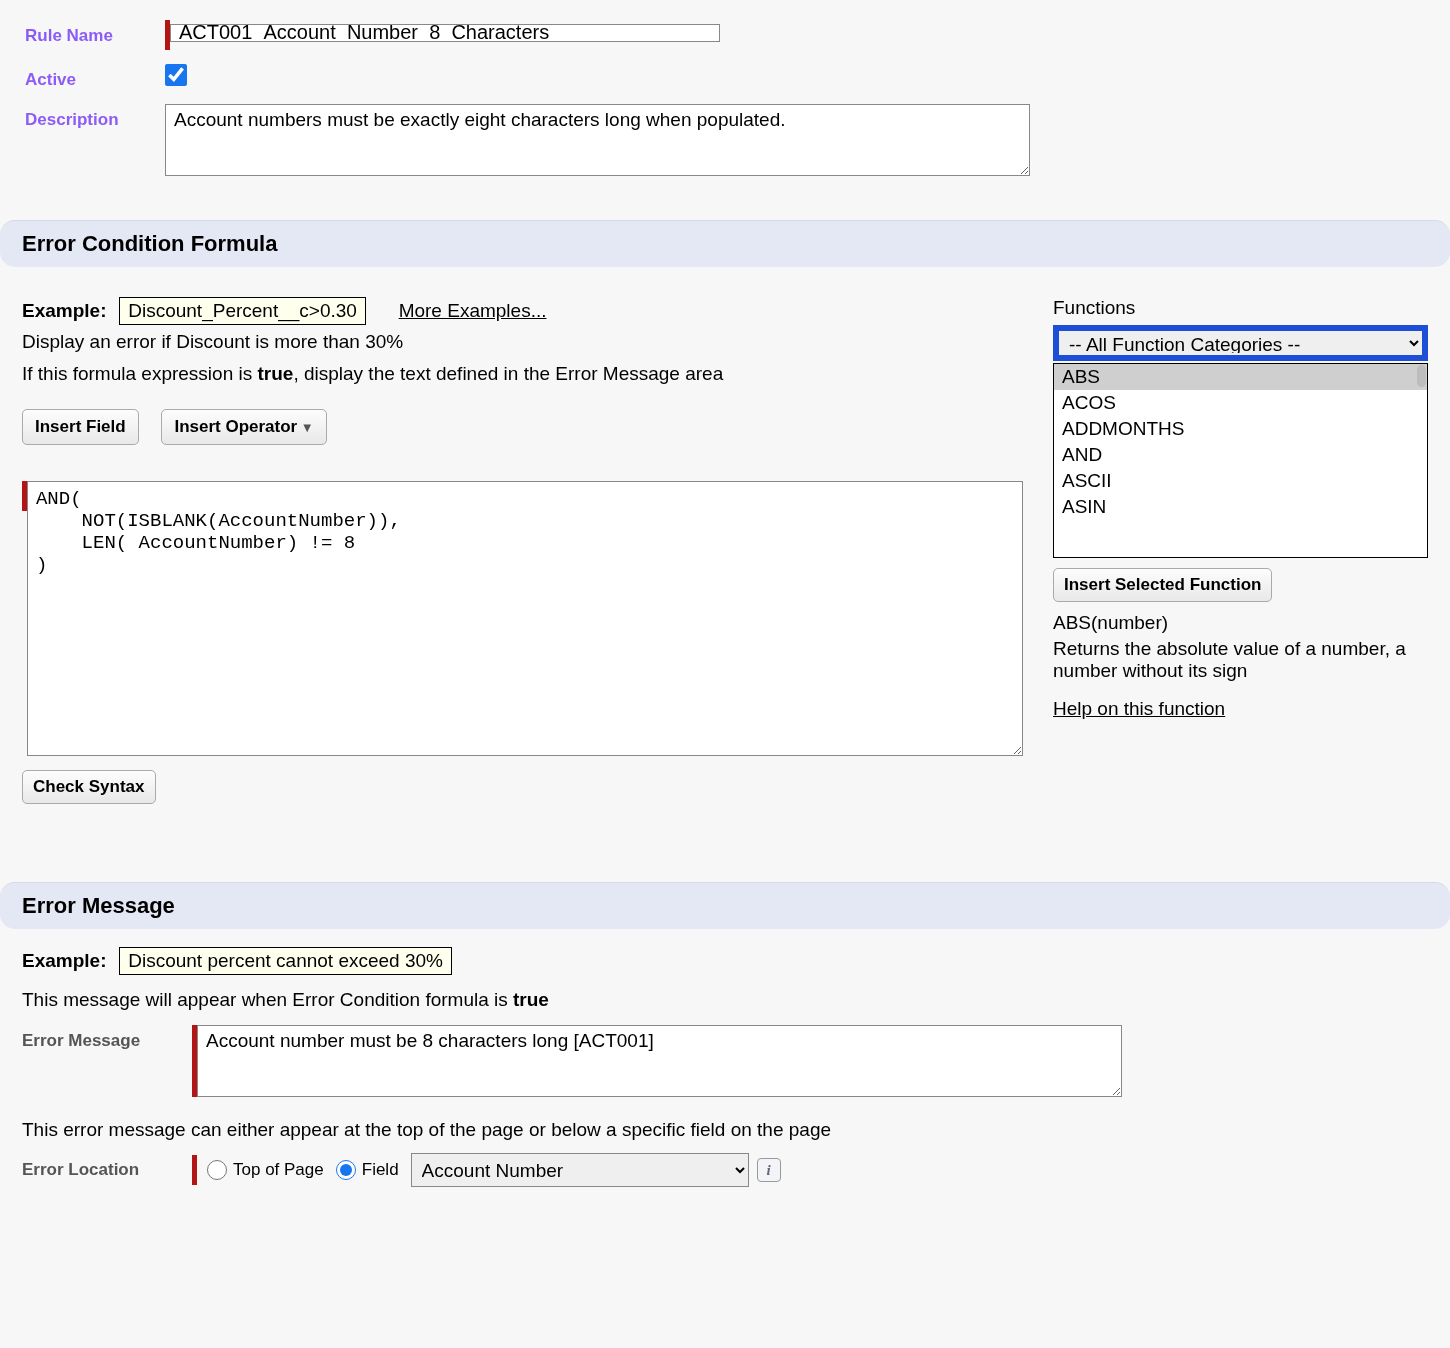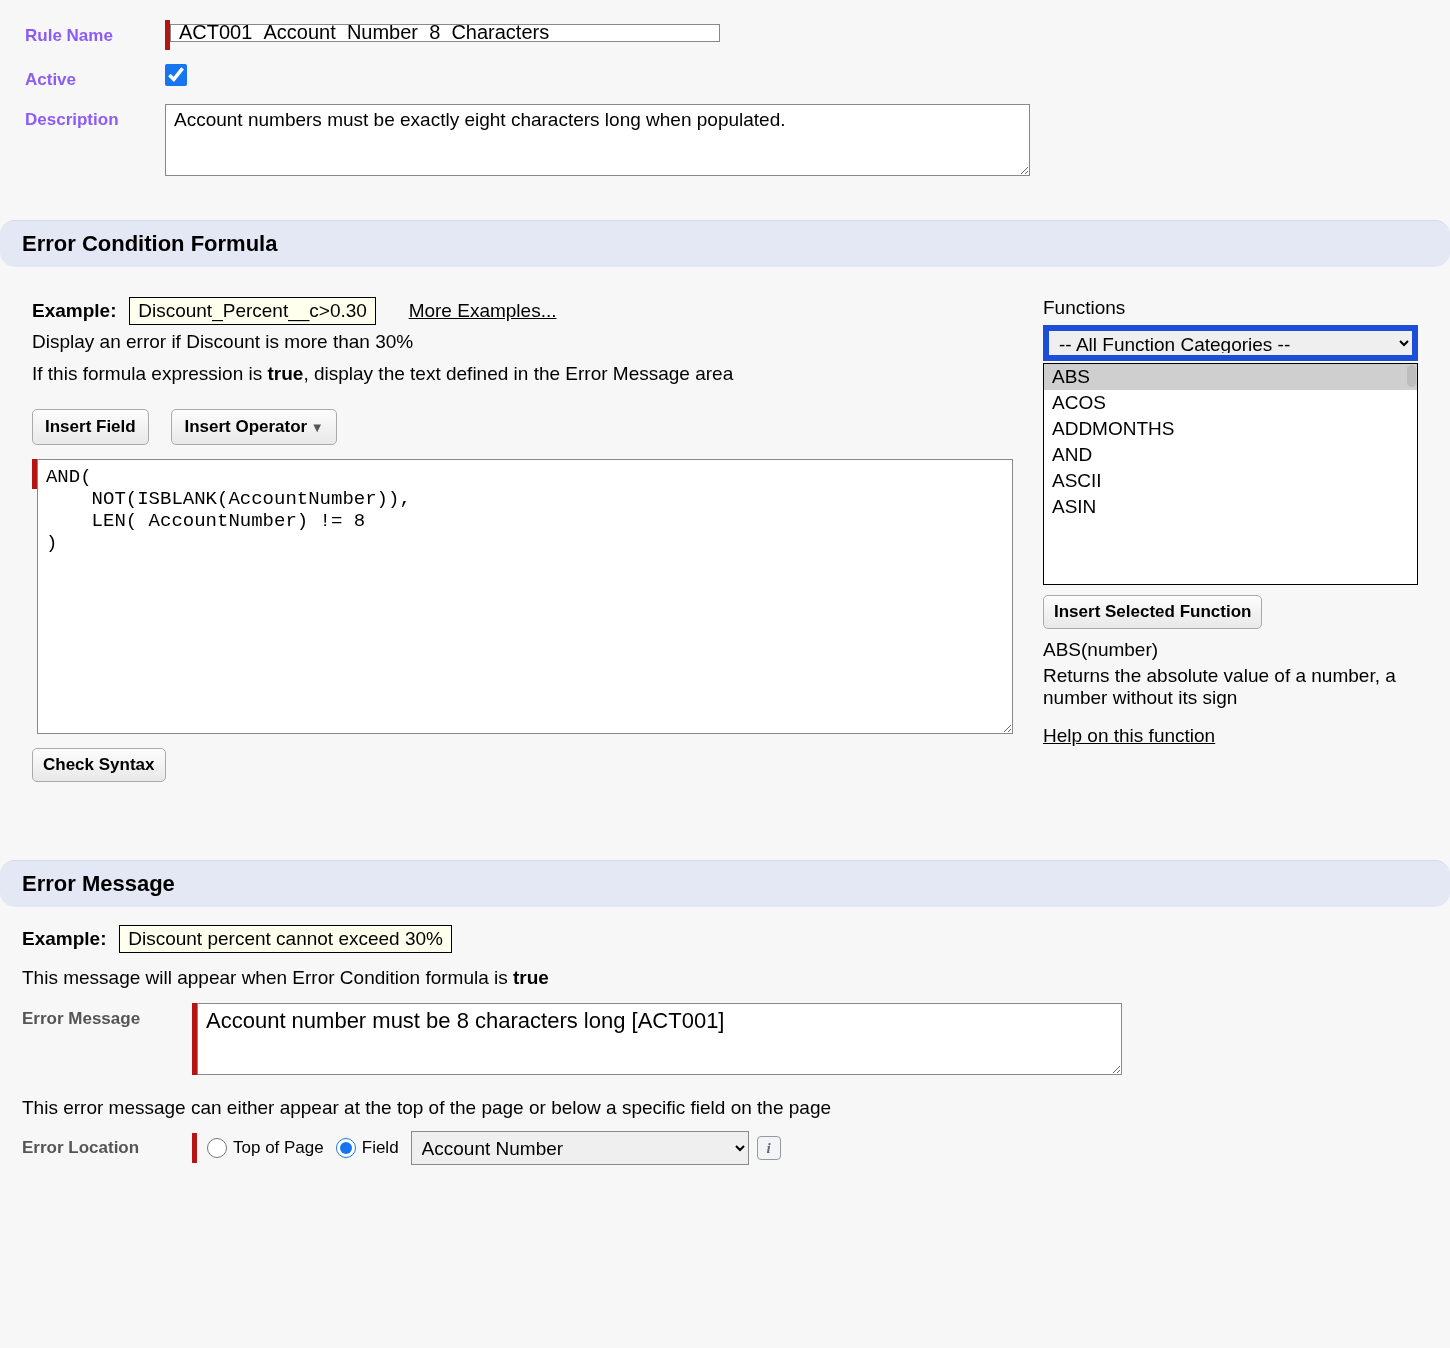--- a/index.html
+++ b/index.html
@@ -24,21 +24,21 @@
 }
 input[type="checkbox"].active-chk { width: 22px; height: 22px; vertical-align: middle; accent-color: #1875f0; }
 textarea.desc {
   width: 865px; height: 72px; font-size: 19px; padding: 4px 8px;
   border: 1px solid #888; resize: both; font-family: Arial, Helvetica, sans-serif;
 }
 .section-header {
   background: #e4e7f4; font-weight: bold; font-size: 22px;
   padding: 10px 22px; border-top: 1px solid #d6d9e6; border-radius: 15px;
 }
-.section-body { padding: 18px 32px; }
+.section-body { padding: 18px 22px; }
 .example-row { margin-bottom: 6px; }
 .example-label { font-weight: bold; font-size: 19px; }
 .example-box {
   display: inline-block; border: 1px solid #000; background: #ffffee;
   padding: 2px 8px; font-size: 19px; margin: 0 8px;
 }
 .link { text-decoration: underline; color: #000; font-size: 19px; cursor: pointer; }
 .muted { font-size: 19px; color: #000; }
 .formula-wrap { display: flex; gap: 30px; margin-top: 12px; }
 .formula-left { flex: 1; min-width: 0; }
@@ -47,40 +47,40 @@
   display: inline-block; padding: 7px 12px; font-weight: bold; font-size: 17px;
   background: linear-gradient(#fdfdfd,#e8e8e8); border: 1px solid #aaa; border-radius: 5px;
   cursor: pointer; margin-right: 18px;
 }
 .btn-sm { font-size: 17px; padding: 6px 10px; }
 .btn-caret::after { content: " ▼"; color: #555; font-size: 13px; }
 textarea.formula {
   width: 100%; height: 275px; font-family: "Courier New", monospace; font-size: 19px;
   padding: 6px 8px; border: 1px solid #888; resize: both;
 }
-.formula-container { display: flex; align-items: stretch; margin-top: 14px; }
+.formula-container { display: flex; align-items: stretch; margin-top: 36px; }
 .func-label { font-size: 19px; margin-bottom: 6px; }
 select.func-cat {
   width: 100%; height: 36px; font-size: 19px; border: 6px solid #1d4ed8; padding: 2px 6px;
 }
 .func-list {
-  border: 1px solid #000; height: 222px; overflow-y: auto; margin-top: 2px; background: #fff;
+  border: 1px solid #000; height: 195px; overflow-y: auto; margin-top: 2px; background: #fff;
   font-size: 19px;
 }
 .func-item { padding: 2px 8px; cursor: pointer; }
 .func-item.selected { background: #cfcfcf; }
 .func-sig { font-size: 19px; margin-top: 10px; }
 .func-desc { font-size: 19px; margin-top: 4px; }
 .help-link { display: inline-block; margin-top: 16px; text-decoration: underline; font-size: 19px; cursor: pointer; }
 .gap { height: 60px; }
 .err-msg-body { padding: 18px 22px; }
 .err-msg-row { display: flex; align-items: flex-start; margin-top: 14px; }
 .err-msg-label { width: 170px; color: #555; font-weight: bold; font-size: 17px; padding-top: 6px; }
 textarea.err-msg {
-  width: 925px; height: 72px; font-size: 22px; padding: 4px 8px;
+  width: 925px; height: 72px; font-size: 19px; padding: 4px 8px;
   border: 1px solid #888; resize: both; font-family: Arial, Helvetica, sans-serif;
 }
 .loc-row { display: flex; align-items: center; margin-top: 12px; }
 .loc-label { width: 170px; color: #555; font-weight: bold; font-size: 17px; }
 .radio-wrap { display: inline-flex; align-items: center; margin-right: 12px; }
 input[type="radio"] { width: 20px; height: 20px; margin-right: 6px; accent-color: #1875f0; }
 select.field-sel { width: 338px; height: 34px; font-size: 19px; border: 1px solid #888; padding: 2px 6px; }
 .info-icon {
   display: inline-flex; align-items: center; justify-content: center;
   width: 24px; height: 24px; border: 1px solid #999; border-radius: 4px;

